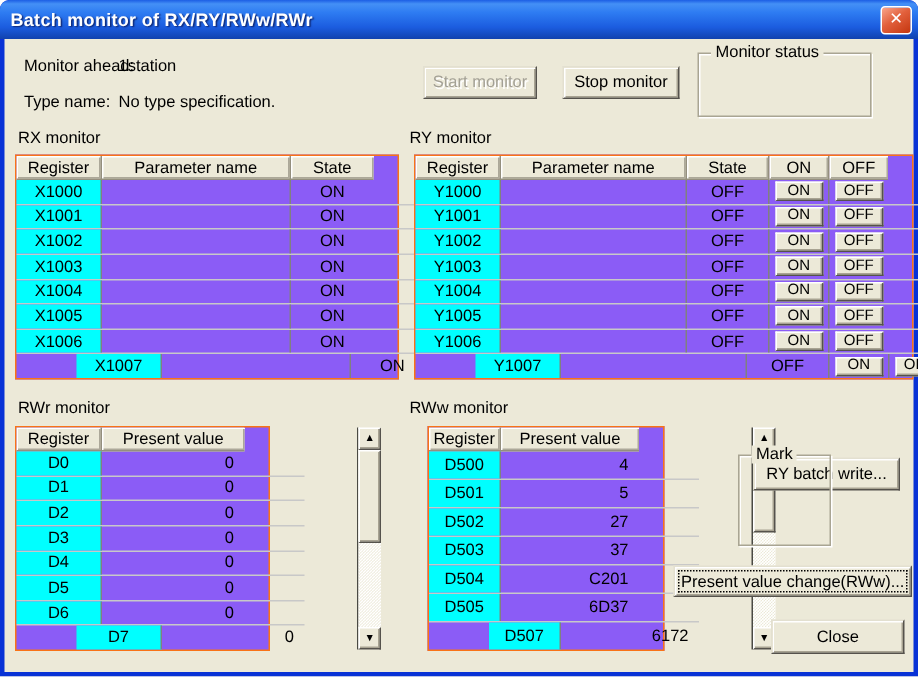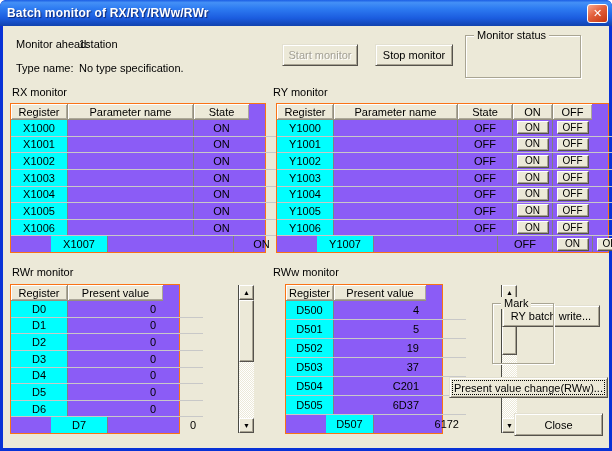--- a/index.html
+++ b/index.html
@@ -429,21 +429,21 @@
             <div class="trow">
               <div class="td c0 register">D500</div>
               <div class="td c1 numeric">4</div>
             </div>
             <div class="trow">
               <div class="td c0 register">D501</div>
               <div class="td c1 numeric">5</div>
             </div>
             <div class="trow">
               <div class="td c0 register">D502</div>
-              <div class="td c1 numeric">19</div>
+              <div class="td c1 numeric">27</div>
             </div>
             <div class="trow">
               <div class="td c0 register">D503</div>
               <div class="td c1 numeric">37</div>
             </div>
             <div class="trow">
               <div class="td c0 register">D504</div>
               <div class="td c1 numeric">C201</div>
             </div>
             <div class="trow">

